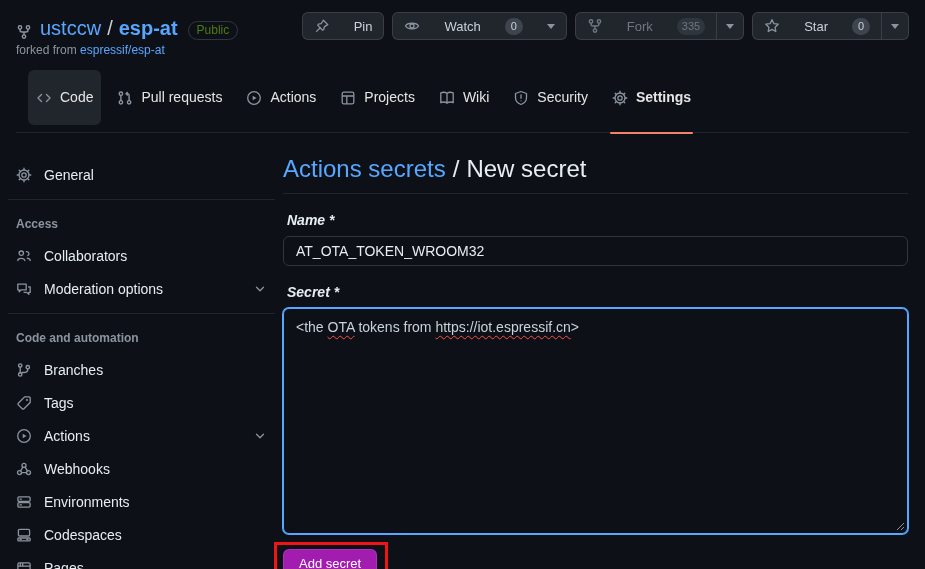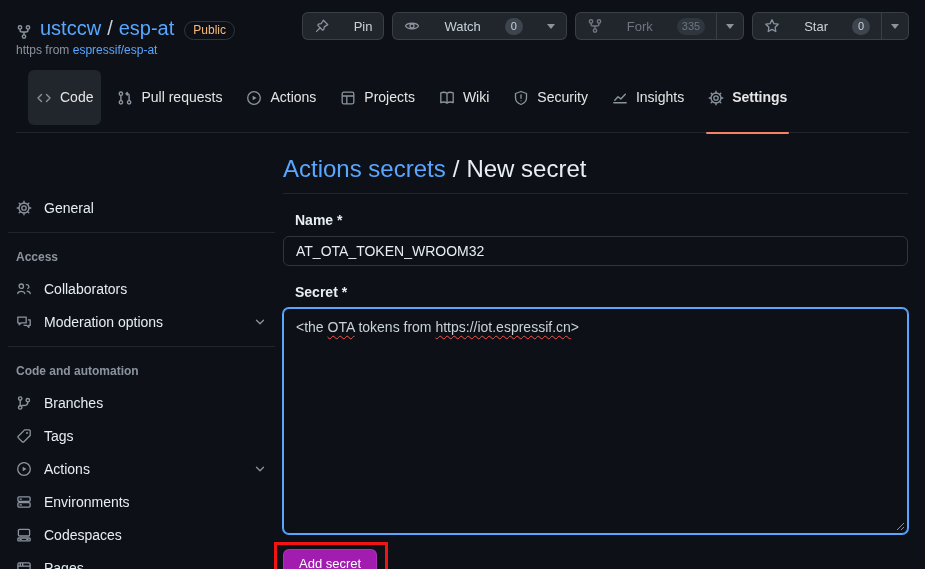--- a/index.html
+++ b/index.html
@@ -13,23 +13,23 @@
   svg { display:block; }
   .icon { color:#8b949e; flex:none; }
 
   
   .header { padding:10px 16px 0 16px; }
   .repo-row { display:flex; align-items:flex-end; height:30px; }
   .repo-icon { margin-right:8px; }
   .repo-title { font-size:20px; display:flex; align-items:center; }
   .repo-owner { color:#58a6ff; text-decoration:none; cursor:pointer; }
   .repo-sep { color:#c9d1d9; margin:0 6px; }
-  .repo-name { color:#58a6ff; font-weight:400; text-decoration:none; cursor:pointer; }
+  .repo-name { color:#58a6ff; font-weight:700; text-decoration:none; cursor:pointer; }
   .visibility-badge {
-    margin-left:10px; font-size:12px; color:#fdba74;
+    margin-left:10px; font-size:12px; color:#4d7c0f;
     border:1px solid #30363d; border-radius:999px; padding:1px 8px 2px 8px;
   }
   .header-actions { margin-left:auto; display:flex; gap:8px; }
   .btn {
     display:flex; align-items:center; gap:24px; height:28px;
     background:#21262d; border:1px solid rgba(240,246,252,0.12);
     border-radius:6px; padding:0 11px; font-size:13px; color:#c9d1d9;
     cursor:pointer; white-space:nowrap;
   }
   .btn .icon { color:#8b949e; }
@@ -74,21 +74,21 @@
     padding:0 8px; border-radius:6px; color:#e6edf3; cursor:pointer;
   }
   .side-item .chev { margin-left:auto; }
   .side-divider { border-top:1px solid #21262d; margin:8px 0; }
   .side-header { font-size:12px; font-weight:700; color:#8b949e; padding:9px 8px 8px 8px; }
 
   .main { flex:1; padding:22px 17px 0 0; }
   .page-title { font-size:24px; font-weight:400; padding-bottom:10px; border-bottom:1px solid #21262d; }
   .page-title .crumb-link { color:#58a6ff; cursor:pointer; }
   .page-title .crumb-sep { color:#e6edf3; margin:0 7px; }
-  .field-label { font-weight:700; font-size:14px; margin:18px 0 8px 12px; }
+  .field-label { font-weight:700; font-size:14px; margin:18px 0 8px 4px;font-style:italic; }
   .text-input {
     width:100%; height:30px; background:#0d1117; color:#e6edf3;
     border:1px solid #30363d; border-radius:6px; padding:0 12px; font-size:14px;
     font-family:"Liberation Sans", sans-serif; outline:none;
   }
   .secret-area {
     position:relative; width:100%; height:226px; background:#0d1117;
     border:1px solid #58a6ff; box-shadow:0 0 0 1px #58a6ff;
     border-radius:6px; padding:8px 12px; font-size:14px; color:#c9d1d9;
     line-height:20px; cursor:text; overflow:hidden;
@@ -184,21 +184,21 @@
           <span class="counter">0</span>
         </div>
         <div class="btn seg-right">
           <span class="caret"></span>
         </div>
       </div>
     </div>
   </div>
 
   <div class="forked-line">
-    <span>https from</span>
+    <span>forked from</span>
     <a>espressif/esp-at</a>
   </div>
 
   <div class="nav">
     <div class="tab hovered">
       <span class="icon">
         <svg width="16" height="16" viewBox="0 0 16 16" fill="none" stroke="currentColor" stroke-width="1.4" stroke-linecap="round" stroke-linejoin="round">
           <path d="M5.5 4.5 2 8 l3.5 3.5 M10.5 4.5 14 8 l-3.5 3.5"></path>
         </svg>
       </span>
@@ -244,29 +244,20 @@
     <div class="tab">
       <span class="icon">
         <svg width="16" height="16" viewBox="0 0 16 16" fill="none" stroke="currentColor" stroke-width="1.3" stroke-linejoin="round">
           <path d="M8 1.5 L13.5 3.5 V7.8 C13.5 11.2 11.2 13.4 8 14.5 C4.8 13.4 2.5 11.2 2.5 7.8 V3.5 Z"></path>
           <path d="M8 4.8 V8.3" stroke-linecap="round"></path>
           <circle cx="8" cy="10.8" r="0.6" fill="currentColor" stroke="none"></circle>
         </svg>
       </span>
       <span>Security</span>
     </div>
-    <div class="tab">
-      <span class="icon">
-        <svg width="16" height="16" viewBox="0 0 16 16" fill="none" stroke="currentColor" stroke-width="1.4" stroke-linecap="round" stroke-linejoin="round">
-          <path d="M1.8 12.8 H14.2"></path>
-          <path d="M2.8 10.2 L6 6.8 L8.8 8.9 L13.3 4.2"></path>
-        </svg>
-      </span>
-      <span>Insights</span>
-    </div>
     <div class="tab active">
       <span class="icon">
         <svg width="16" height="16" viewBox="0 0 16 16" fill="none" stroke="currentColor" stroke-width="1.3" stroke-linecap="round">
           <circle cx="8" cy="8" r="2.2"></circle>
             <circle cx="8" cy="8" r="5"></circle>
           <path d="M8 1.2 V3 M8 13 v1.8 M1.2 8 H3 M13 8 h1.8 M3.2 3.2 l1.3 1.3 M11.5 11.5 l1.3 1.3 M12.8 3.2 l-1.3 1.3 M4.5 11.5 l-1.3 1.3"></path>
         </svg>
       </span>
       <span>Settings</span>
     </div>
@@ -345,20 +336,31 @@
           <circle cx="8" cy="8" r="6.3"></circle>
             <path d="M6.7 5.7 L10.5 8 L6.7 10.3 Z" fill="currentColor" stroke="none"></path>
         </svg>
       </span>
       <span>Actions</span>
       <span class="icon chev">
         <svg width="14" height="14" viewBox="0 0 16 16" fill="none" stroke="currentColor" stroke-width="1.5" stroke-linecap="round" stroke-linejoin="round">
             <path d="M4 6 l4 4 4-4"></path>
           </svg>
       </span>
+    </div>
+    <div class="side-item">
+      <span class="icon">
+        <svg width="16" height="16" viewBox="0 0 16 16" fill="none" stroke="currentColor" stroke-width="1.3" stroke-linecap="round">
+          <circle cx="8" cy="4.4" r="2"></circle>
+            <circle cx="3.5" cy="11.6" r="2"></circle>
+            <circle cx="12.5" cy="11.6" r="2"></circle>
+          <path d="M6.9 6.1 L4.6 9.9 M9.1 6.1 L11.4 9.9 M5.5 11.6 H10.5"></path>
+        </svg>
+      </span>
+      <span>Webhooks</span>
     </div>
     <div class="side-item">
       <span class="icon">
         <svg width="16" height="16" viewBox="0 0 16 16" fill="none" stroke="currentColor" stroke-width="1.3" stroke-linejoin="round">
           <rect x="1.9" y="2.9" width="12.2" height="4.4" rx="1.1"></rect>
           <rect x="1.9" y="8.7" width="12.2" height="4.4" rx="1.1"></rect>
           <path d="M4 5.1 h1.4 M4 10.9 h1.4" stroke-linecap="round"></path>
         </svg>
       </span>
       <span>Environments</span>

